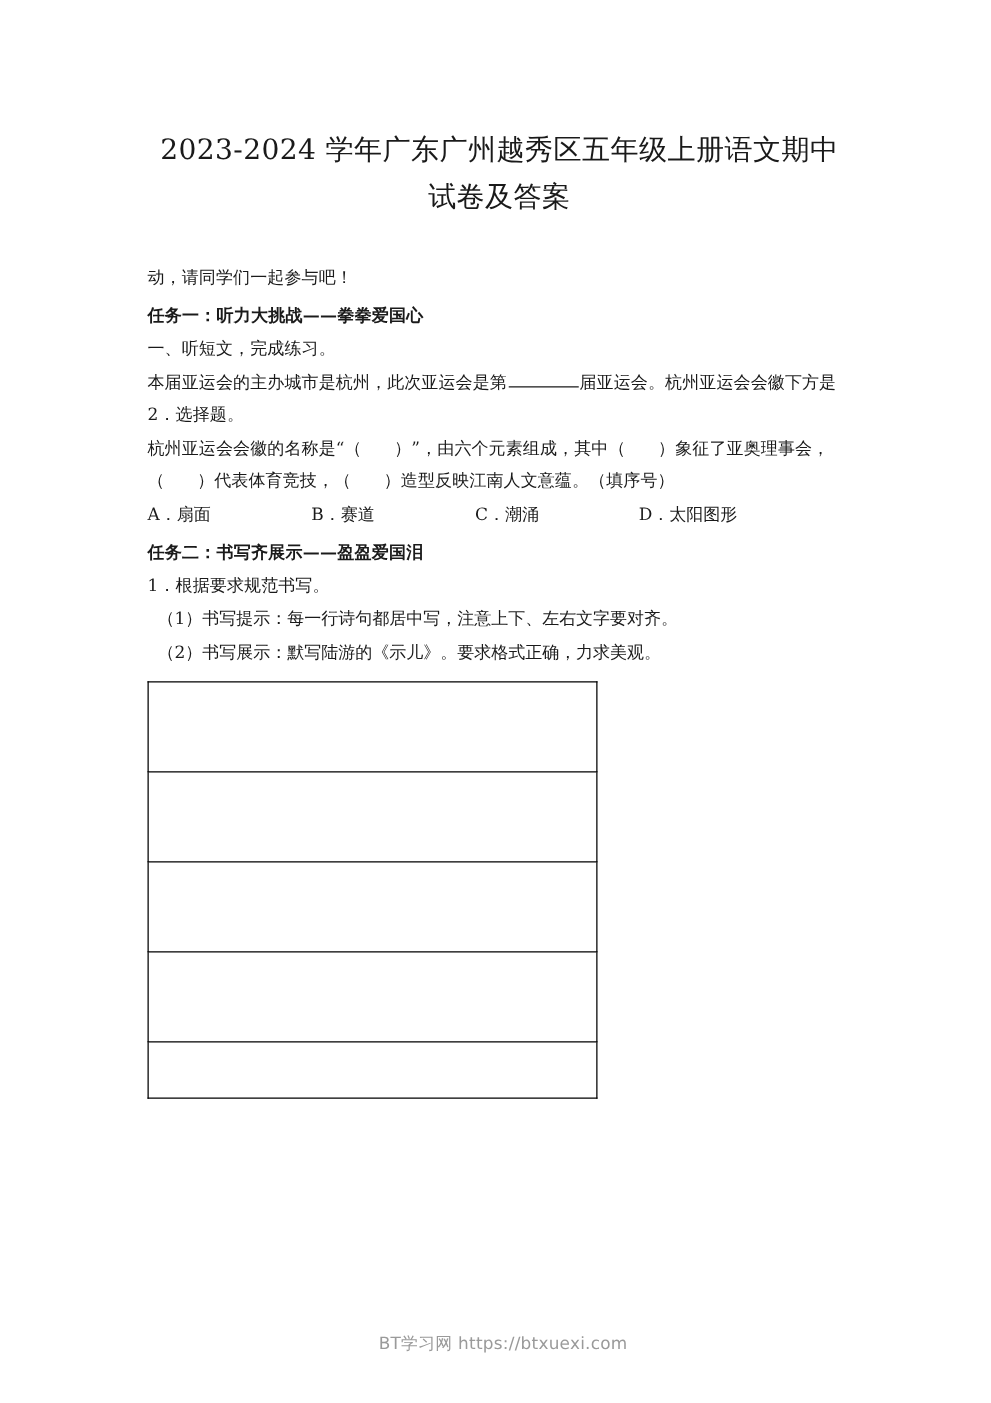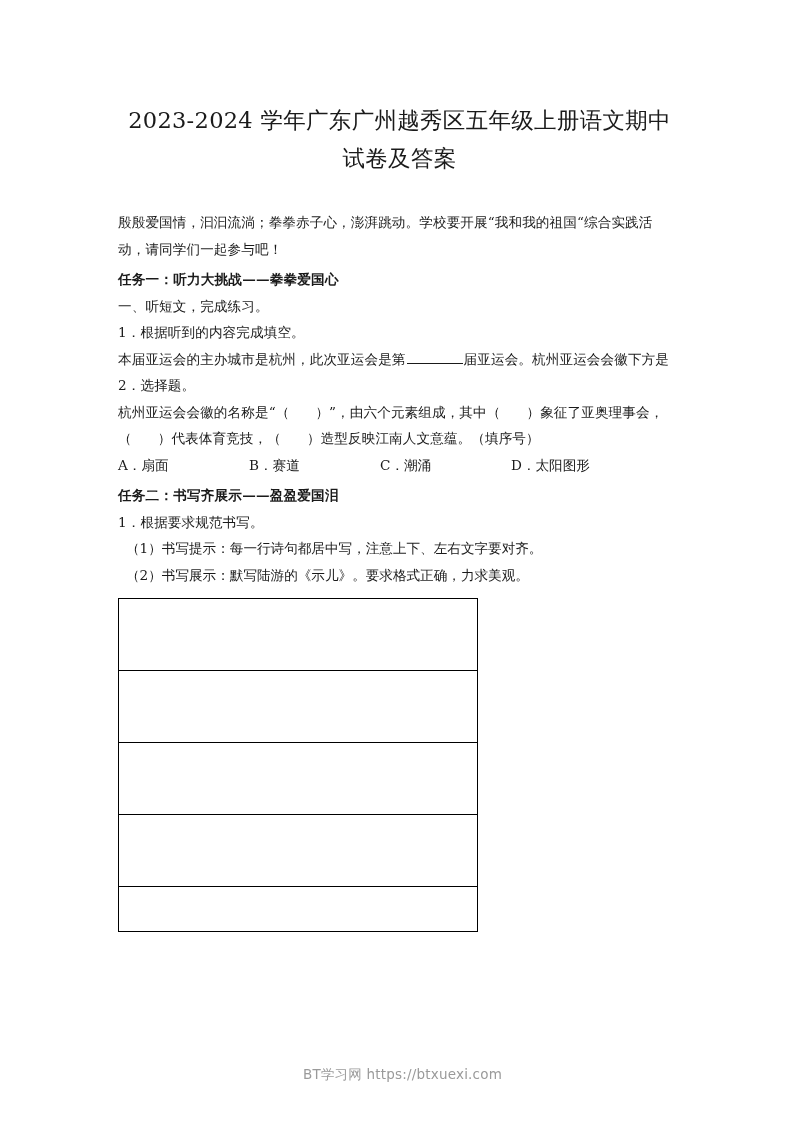--- a/index.html
+++ b/index.html
@@ -111,28 +111,26 @@
 </style>
 </head>
 <body>
 
 <div class="page">
 
   <h1 class="doc-title">2023-2024 学年广东广州越秀区五年级上册语文期中试卷及答案</h1>
 
   <div class="body-block">
 
-    <p class="para">殷殷爱国情，汩汩流淌；拳拳赤子心，澎湃跳动。学校要开展“我和我的祖国“综合实践活</p>
     <p class="para">动，请同学们一起参与吧！</p>
 
     <p class="task-heading">任务一：听力大挑战——拳拳爱国心</p>
 
     <p class="para">一、听短文，完成练习。</p>
 
-    <p class="para">1．根据听到的内容完成填空。</p>
 
     <p class="para"><span>本届亚运会的主办城市是杭州，此次亚运会是第</span><span class="blank-short"></span><span>届亚运会。杭州亚运会会徽下方是</span></p>
 
 
     <p class="para">2．选择题。</p>
 
     <p class="para"><span>杭州亚运会会徽的名称是“（</span><span class="paren-gap"></span><span>）”，由六个元素组成，其中（</span><span class="paren-gap"></span><span>）象征了亚奥理事会，</span></p>
 
     <p class="para"><span>（</span><span class="paren-gap"></span><span>）代表体育竞技，（</span><span class="paren-gap"></span><span>）造型反映江南人文意蕴。（填序号）</span></p>
 

